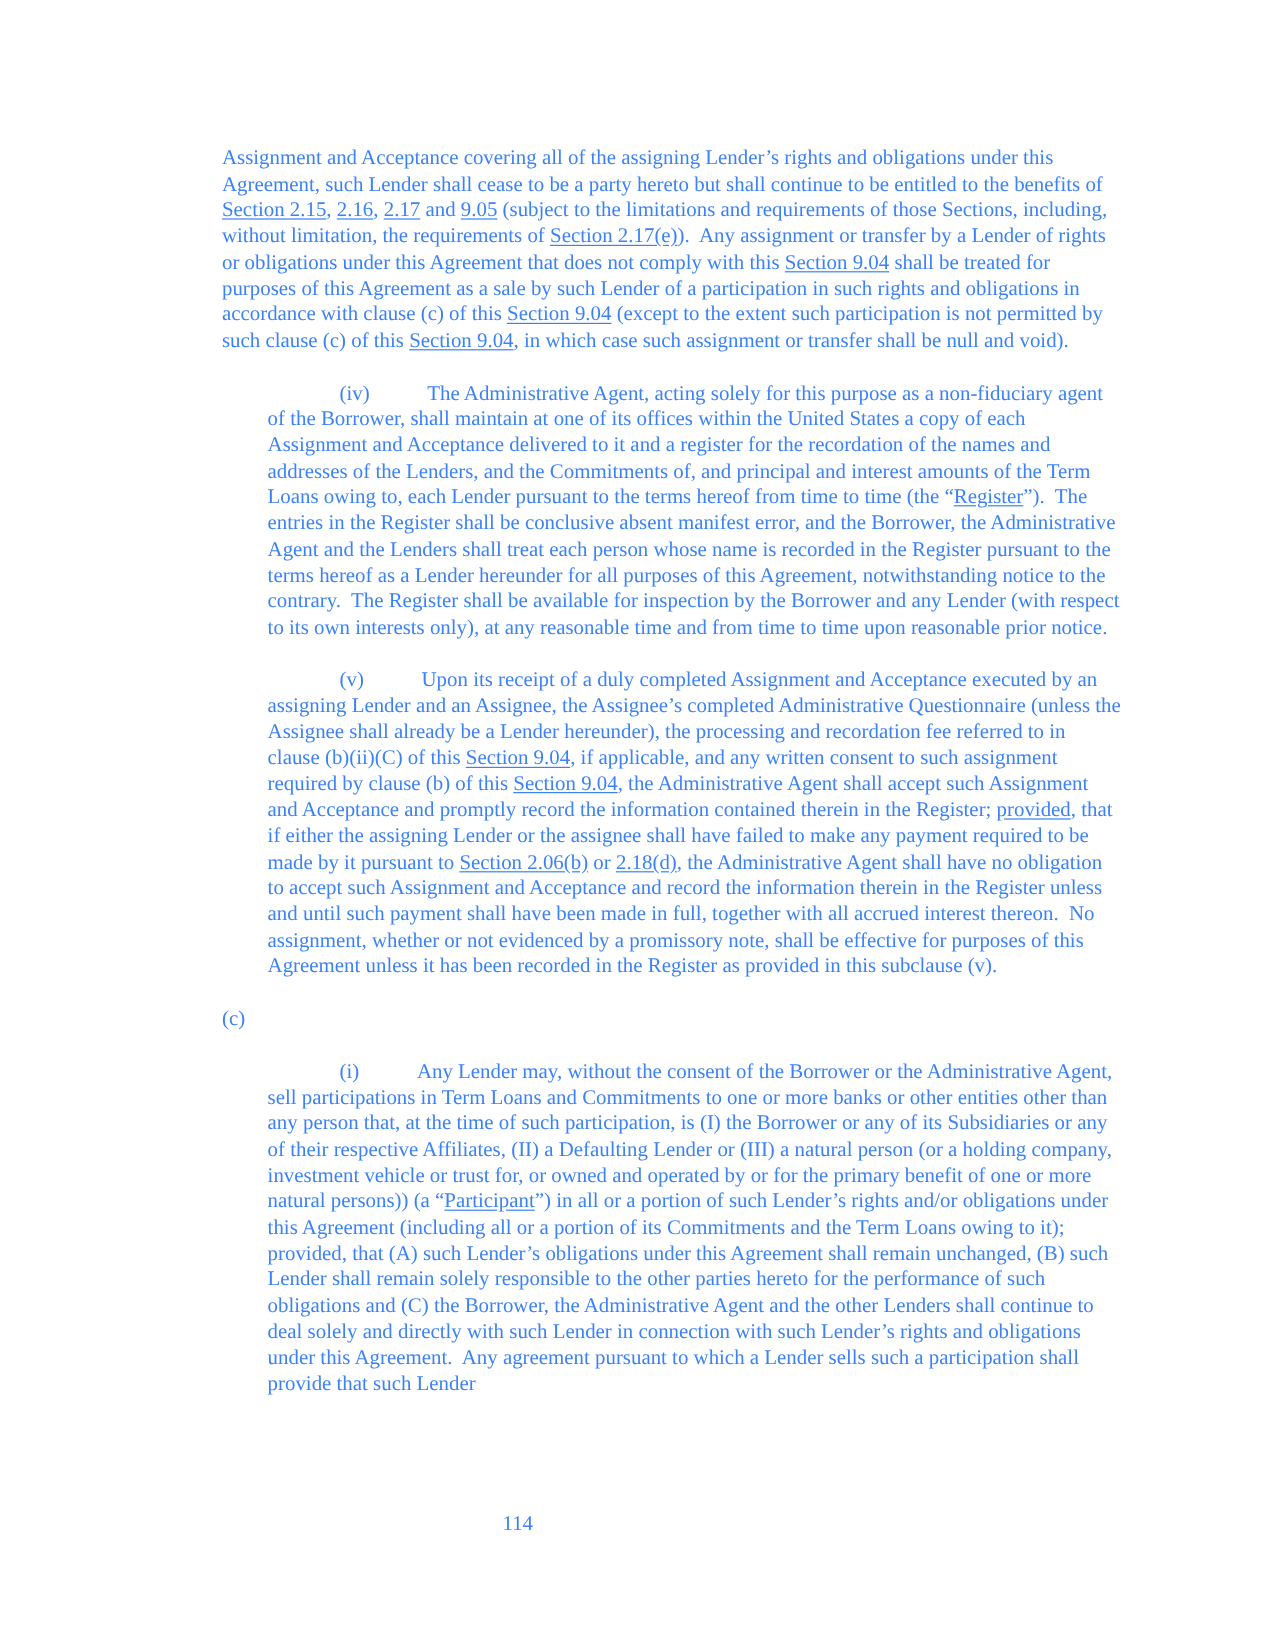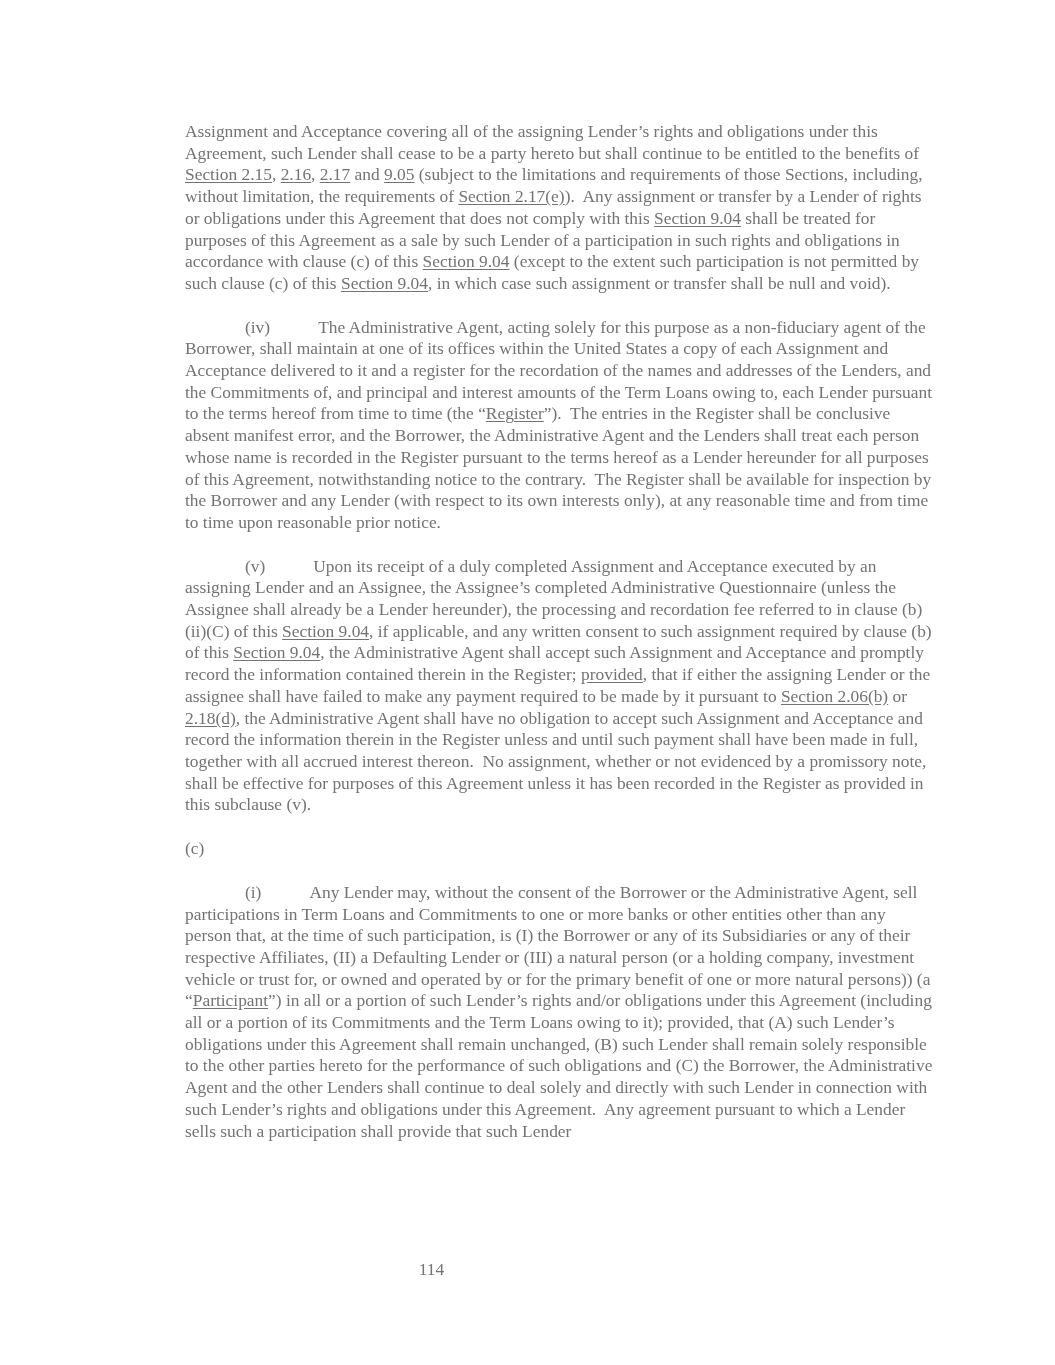--- a/index.html
+++ b/index.html
@@ -6,38 +6,39 @@
     margin: 0;
     padding: 0;
     background: #ffffff;
   }
   .page {
     position: relative;
     width: 1055px;
     height: 1365px;
     background: #ffffff;
     font-family: "Liberation Serif", serif;
-    color: #737373;
+    color: #3b82f6;
     overflow: hidden;
   }
   .content {
     position: absolute;
     left: 185px;
     top: 121px;
     width: 750px;
     font-size: 17.4px;
     line-height: 21.7px;
     text-align: left;
   }
   p.para {
     margin: 0 0 22px 0;
     white-space: pre-wrap;
   }
   p.para.labeled {
     text-indent: 60px;
+    margin-left: 38px;
   }
   .plabel {
     display: inline;
   }
   .tab {
     display: inline-block;
     width: 48px;
   }
   .und {
     text-decoration: underline;

